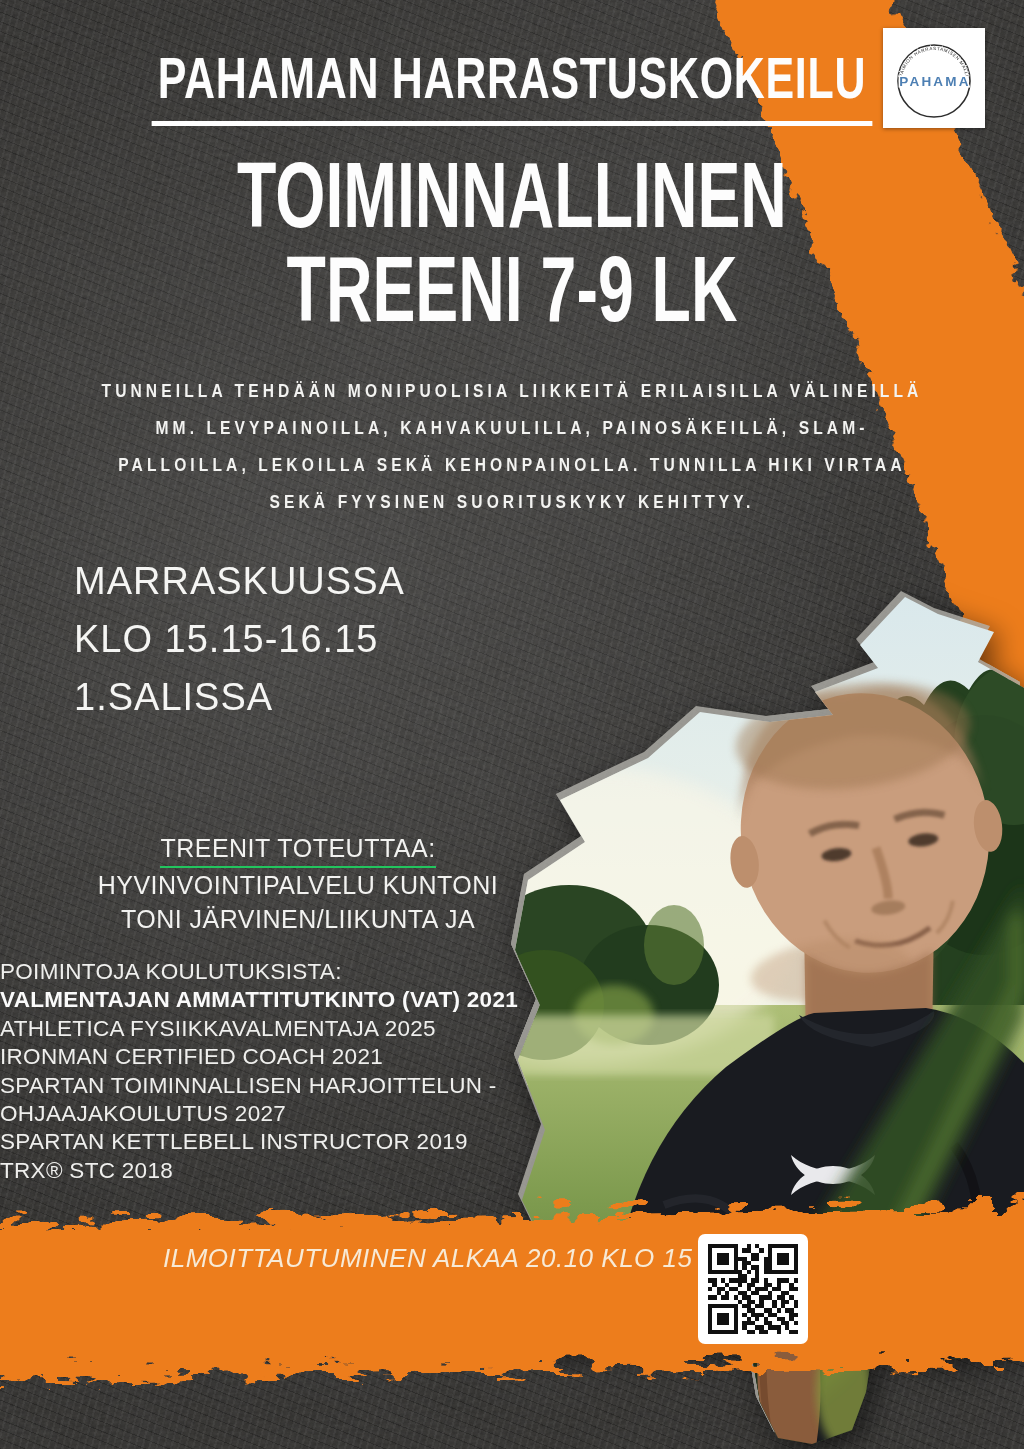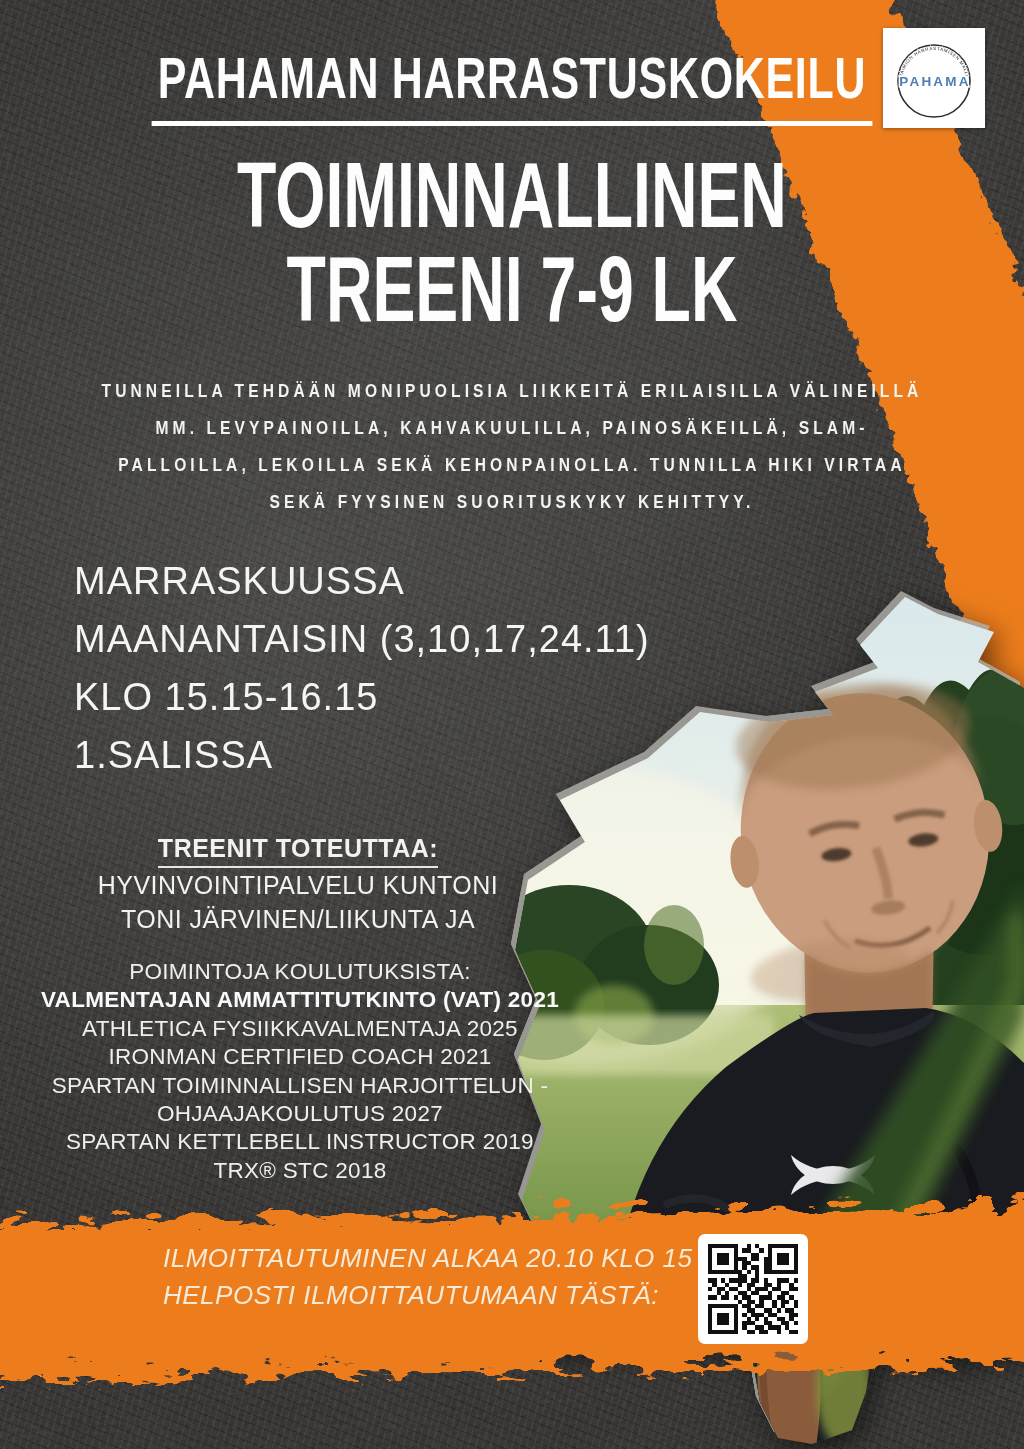--- a/index.html
+++ b/index.html
@@ -33,22 +33,22 @@
   .title-line{font-size:92px;line-height:94px;font-weight:700;white-space:nowrap;color:#fdfdfd;}
   .intro-wrap{position:absolute;top:372px;left:0;right:0;text-align:center;}
   .intro-line{
     font-size:19px;font-weight:700;letter-spacing:5px;line-height:37px;
     white-space:nowrap;color:#f3f3f1;
   }
   .schedule{position:absolute;left:46px;top:552px;font-size:38px;line-height:58px;
     letter-spacing:1px;color:#f5f5f3;white-space:nowrap;margin-left:28px;}
   .trainer{position:absolute;top:831px;left:0;width:596px;text-align:center;
     font-size:25px;line-height:34px;color:#f2f2f0;letter-spacing:0.5px;}
-  .trainer-heading{display:inline-block;border-bottom:2px solid #e5e5e5;padding-bottom:1px;font-weight:bold;}
-  .credentials{position:absolute;top:958px;left:0;width:600px;text-align:center;
+  .trainer-heading{display:inline-block;border-bottom:2px solid #22c55e;padding-bottom:1px;}
+  .credentials{position:absolute;top:958px;left:0;width:600px;text-align:left;
     font-size:22.5px;line-height:28.4px;color:#efefed;letter-spacing:0.3px;}
   .cred-highlight{font-weight:700;color:#fafafa;}
   
   .logo-card{position:absolute;left:883px;top:28px;width:102px;height:100px;background:#fff;
     box-shadow:0 1px 4px rgba(0,0,0,0.4);}
   
   .photo-wrap{position:absolute;left:514px;top:585px;width:510px;height:864px;z-index:2;
     filter:drop-shadow(-4px -6px 0 rgba(178,176,170,0.8)) drop-shadow(6px 8px 14px rgba(0,0,0,0.55));}
   .photo{position:absolute;inset:0;
     clip-path:polygon(391px 12px,346px 60px,364px 83px,301px 107px,319px 130px,256px 137px,
@@ -230,21 +230,20 @@
 
     <div class="intro-wrap condensed-p">
       <div class="intro-line">TUNNEILLA TEHDÄÄN MONIPUOLISIA LIIKKEITÄ ERILAISILLA VÄLINEILLÄ</div>
       <div class="intro-line">MM. LEVYPAINOILLA, KAHVAKUULILLA, PAINOSÄKEILLÄ, SLAM-</div>
       <div class="intro-line">PALLOILLA, LEKOILLA SEKÄ KEHONPAINOLLA. TUNNILLA HIKI VIRTAA</div>
       <div class="intro-line">SEKÄ FYYSINEN SUORITUSKYKY KEHITTYY.</div>
     </div>
 
     <div class="schedule">
       <div>MARRASKUUSSA</div>
-      <div>MAANANTAISIN (3,10,17,24.11)</div>
       <div>KLO 15.15-16.15</div>
       <div>1.SALISSA</div>
     </div>
 
     <div class="trainer">
       <div><span class="trainer-heading">TREENIT TOTEUTTAA:</span></div>
       <div>HYVINVOINTIPALVELU KUNTONI</div>
       <div>TONI JÄRVINEN/LIIKUNTA JA</div>
     </div>
 
@@ -254,21 +253,20 @@
       <div>ATHLETICA FYSIIKKAVALMENTAJA 2025</div>
       <div>IRONMAN CERTIFIED COACH 2021</div>
       <div>SPARTAN TOIMINNALLISEN HARJOITTELUN -</div>
       <div>OHJAAJAKOULUTUS 2027</div>
       <div>SPARTAN KETTLEBELL INSTRUCTOR 2019</div>
       <div>TRX® STC 2018</div>
     </div>
 
     <div class="band-text">
       <div>ILMOITTAUTUMINEN ALKAA 20.10 KLO 15</div>
-      <div>HELPOSTI ILMOITTAUTUMAAN TÄSTÄ:</div>
     </div>
 
     <div class="qr-card">
       <div class="qr-grid">
           <div class="qm on"></div>
           <div class="qm on"></div>
           <div class="qm on"></div>
           <div class="qm on"></div>
           <div class="qm on"></div>
           <div class="qm on"></div>

